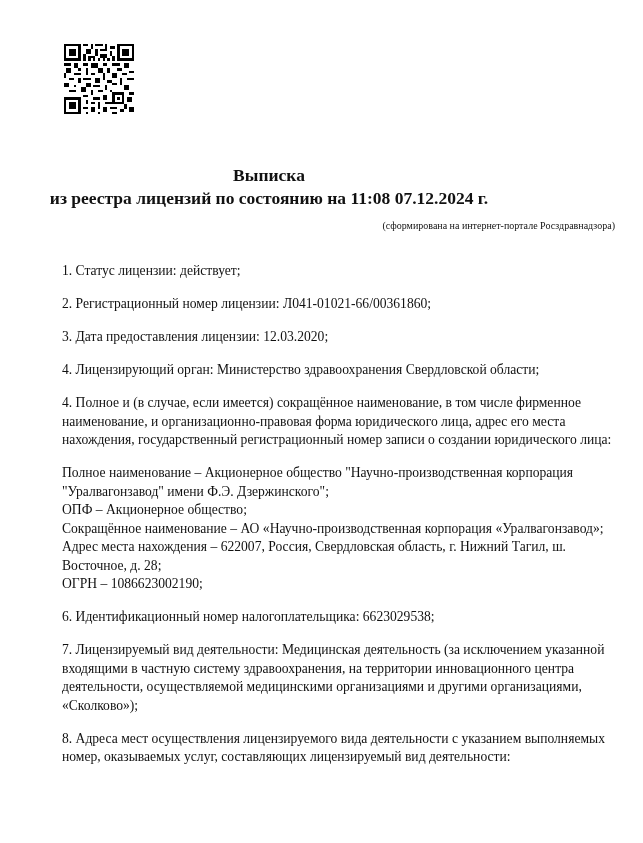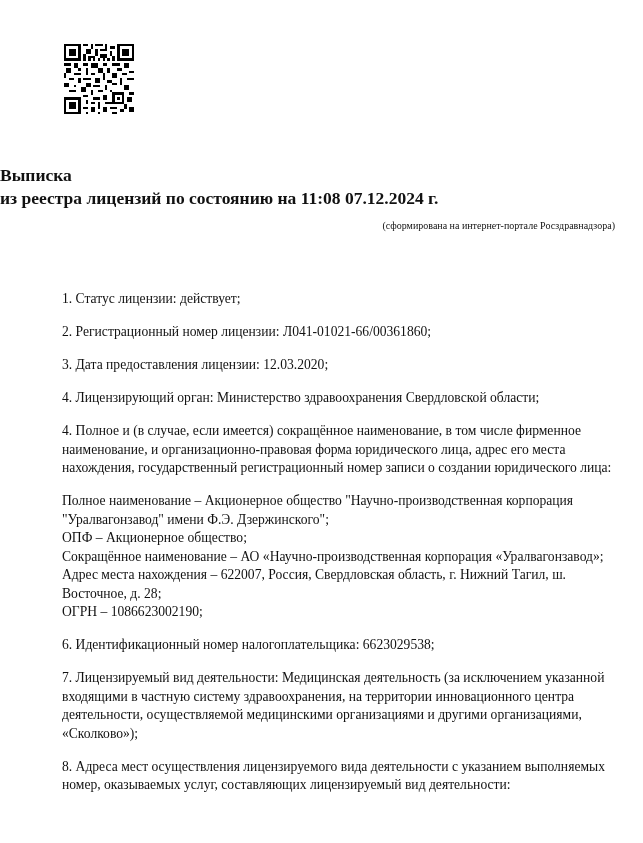--- a/index.html
+++ b/index.html
@@ -21,40 +21,39 @@
       top: 44px;
       width: 70px;
       height: 70px;
     }
     .qr svg { width: 70px; height: 70px; display: block; }
     .title {
       position: absolute;
       left: 0;
       width: 538px;
       top: 164px;
-      text-align: left;
+      text-align: center;
       font-weight: bold;
       font-size: 17.5px;
       line-height: 23px;
     }
     .subtitle-note {
       position: absolute;
       right: 28px;
       top: 219px;
       font-size: 10px;
       line-height: 14px;
     }
     .body {
       position: absolute;
       left: 62px;
       top: 262px;
       width: 560px;
       font-size: 13.6px;
       line-height: 18.5px;
-      margin-top: 28px;
     }
     .para {
       margin: 0 0 14.5px 0;
       white-space: normal;
     }
     .line { display: block; white-space: nowrap; }
   </style>
 </head>
 <body>
 

